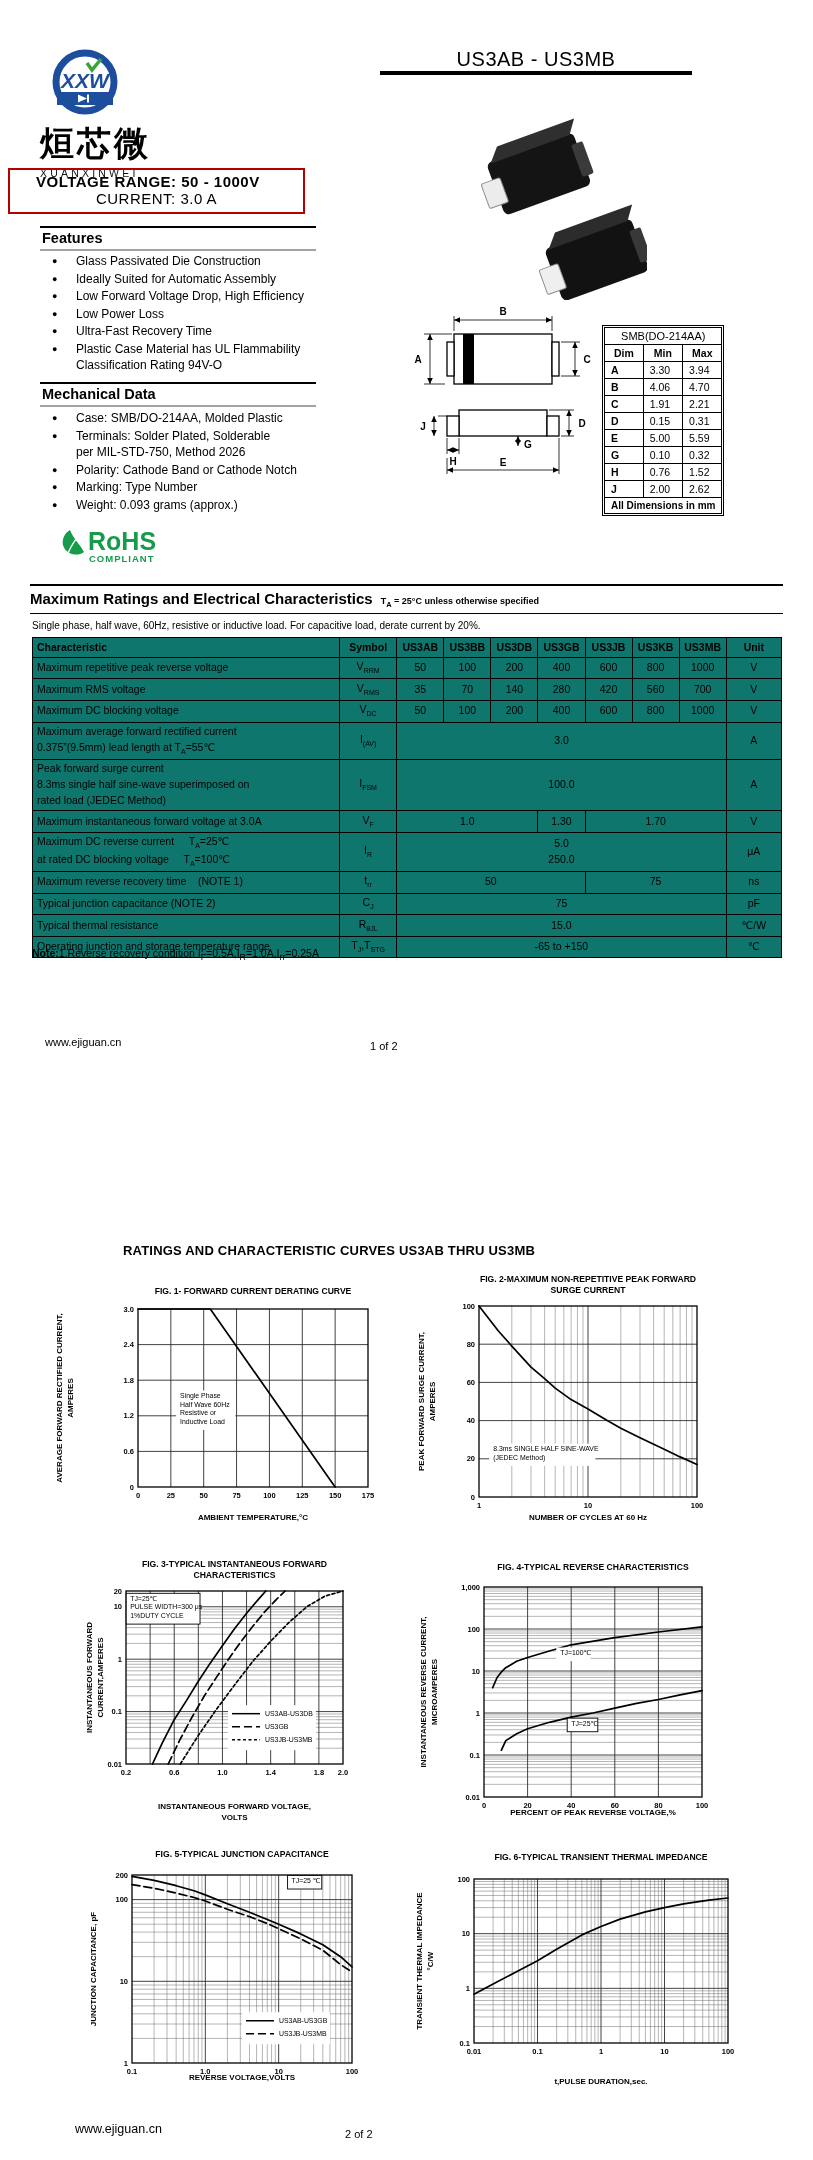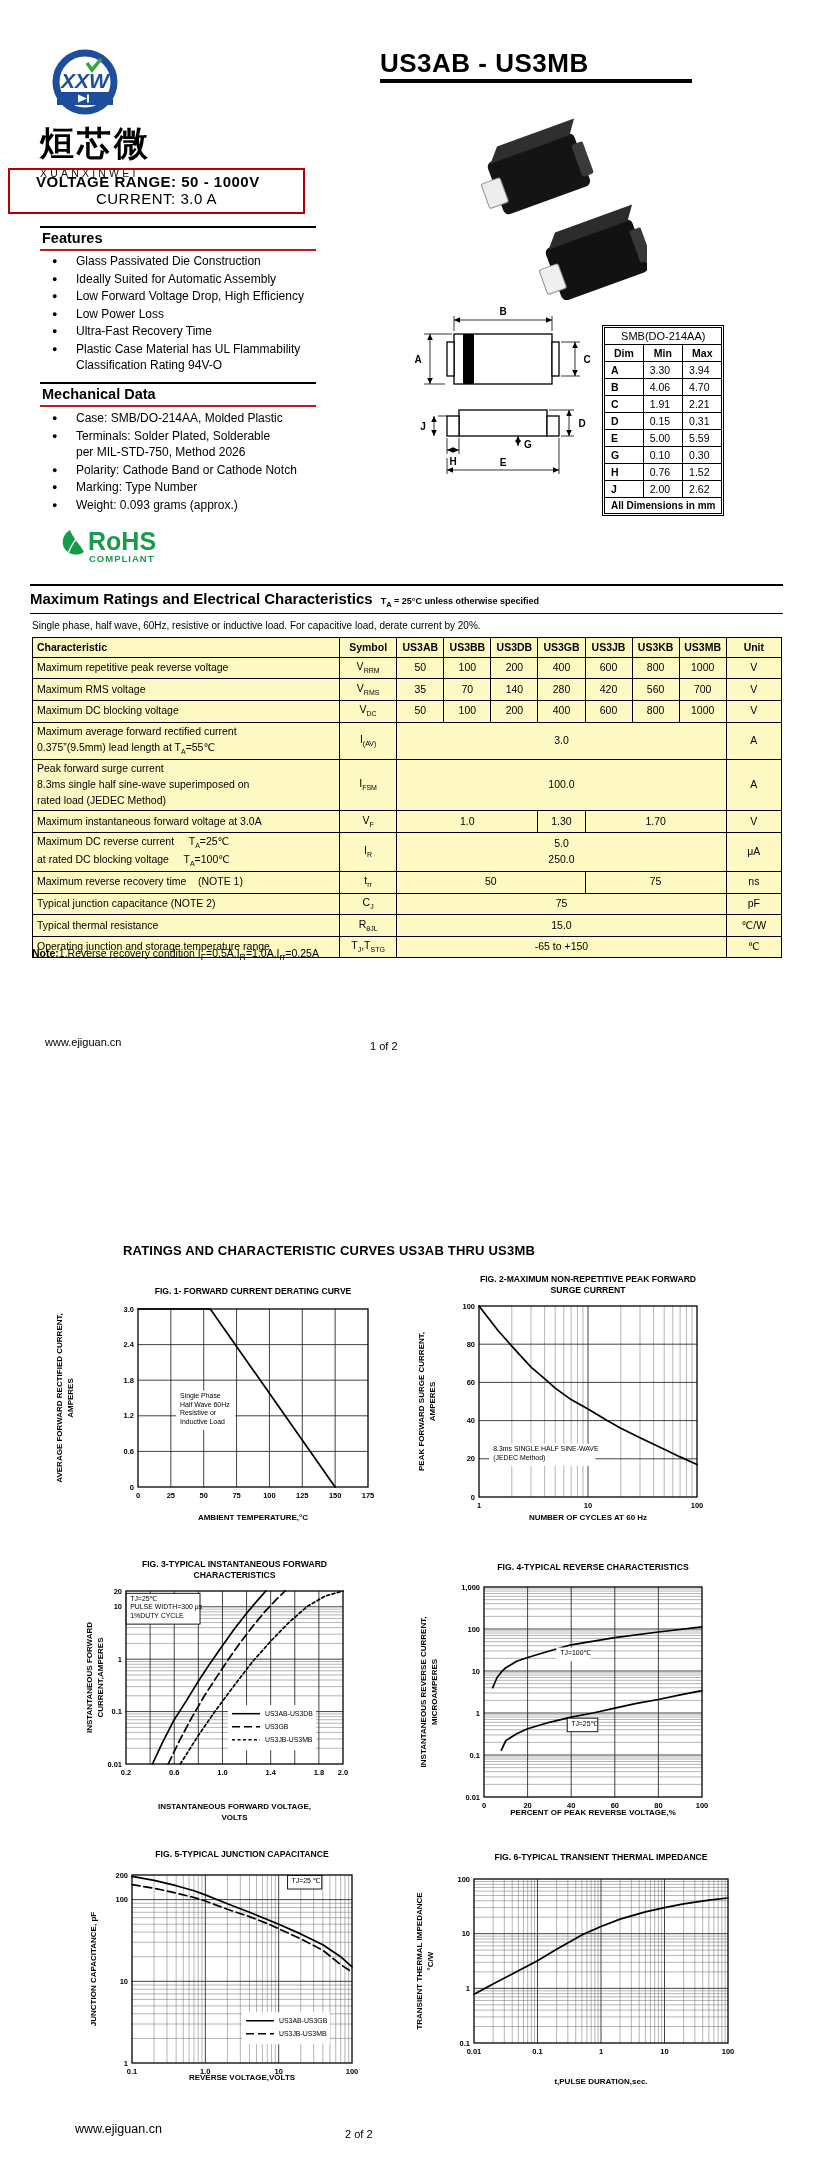--- a/index.html
+++ b/index.html
@@ -3,43 +3,43 @@
 <meta charset="utf-8">
 <style>
   *{margin:0;padding:0;box-sizing:border-box}
   html,body{background:#fff}
   body{font-family:"Liberation Sans","DejaVu Sans",sans-serif;color:#000}
   .page{position:relative;width:813px;height:2160px;background:#fff;overflow:hidden}
   .abs{position:absolute}
   
   .logo-cn{font-size:34px;font-weight:bold;letter-spacing:3px}
   .logo-en{font-size:10.5px;letter-spacing:3.2px;color:#111}
-  .part-title{font-size:26px;font-weight:bold;letter-spacing:0.5px}
+  .part-title{font-size:20px;font-weight:normal;text-align:center;letter-spacing:0.5px}
   .subtitle{font-size:13.5px;font-weight:bold;text-align:center;letter-spacing:-0.3px;padding:2px 0 3px}
   .hline{border-top:2px solid #000}
   .vr-box{border:2px solid #b30000;padding:3px 6px 5px}
   .vr-line1{font-size:15px;font-weight:bold;text-align:left;padding-left:20px;letter-spacing:0.5px}
   .vr-line2{font-size:15px;font-weight:normal;text-align:center;letter-spacing:0.5px}
-  .sec-h{border-top:2px solid #000;border-bottom:2px solid #b91c1c;font-weight:bold;font-size:14.5px;padding:2px 2px 3px}
+  .sec-h{border-top:2px solid #000;border-bottom:2px solid #a3a3a3;font-weight:bold;font-size:14.5px;padding:2px 2px 3px}
   .li{display:flex;font-size:12px;line-height:16.5px;margin-bottom:1px}
   .bullet{width:36px;padding-left:12px;font-size:9px;line-height:16.5px}
   .litext{flex:1}
   
   #dim-wrap{border:1px solid #000;padding:1px;background:#fff}
   #dim-table{border-collapse:collapse;font-size:10.5px}
   #dim-table th,#dim-table td{border:1px solid #000;padding:2px 6px}
   #dim-table th{font-weight:bold}
   #dim-table .dtitle{font-weight:normal;font-size:11px}
   #dim-table .dim{font-weight:bold}
   #dim-table .dfoot{font-weight:bold;font-size:10px}
   
   .rheading{font-weight:bold;font-size:15px}
   .rcond{font-size:9px;font-weight:bold;padding-left:8px}
   .loadnote{font-size:10px}
-  #ratings-table{border-collapse:collapse;table-layout:fixed;width:750px;font-size:10.5px;background:#fef9c3}
+  #ratings-table{border-collapse:collapse;table-layout:fixed;width:750px;font-size:10.5px;background:#0f766e}
   #ratings-table th,#ratings-table td{border:1px solid #000;text-align:center;padding:1.5px 2px;line-height:1.5}
   #ratings-table th{font-weight:bold}
   #ratings-table .char{text-align:left;padding-left:4px}
   #ratings-table sub{font-size:7px}
   .notes{font-size:10.5px;line-height:1.5}
   .notes .nb{font-weight:bold}
   .notes .nind{padding-left:27px}
   .footer-site{font-size:11px}
   .footer-page{font-size:11px}
   .p2title{font-size:13px;font-weight:bold;text-align:center;letter-spacing:0.2px}
@@ -257,21 +257,21 @@
             <td>0.31</td>
           </tr>
           <tr>
             <td class="dim">E</td>
             <td>5.00</td>
             <td>5.59</td>
           </tr>
           <tr>
             <td class="dim">G</td>
             <td>0.10</td>
-            <td>0.30</td>
+            <td>0.32</td>
           </tr>
           <tr>
             <td class="dim">H</td>
             <td>0.76</td>
             <td>1.52</td>
           </tr>
           <tr>
             <td class="dim">J</td>
             <td>2.00</td>
             <td>2.62</td>

